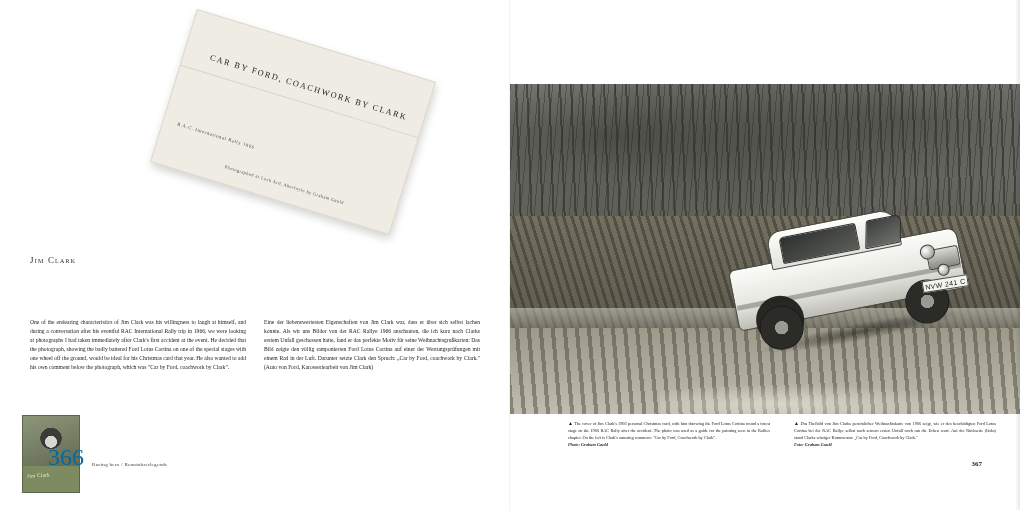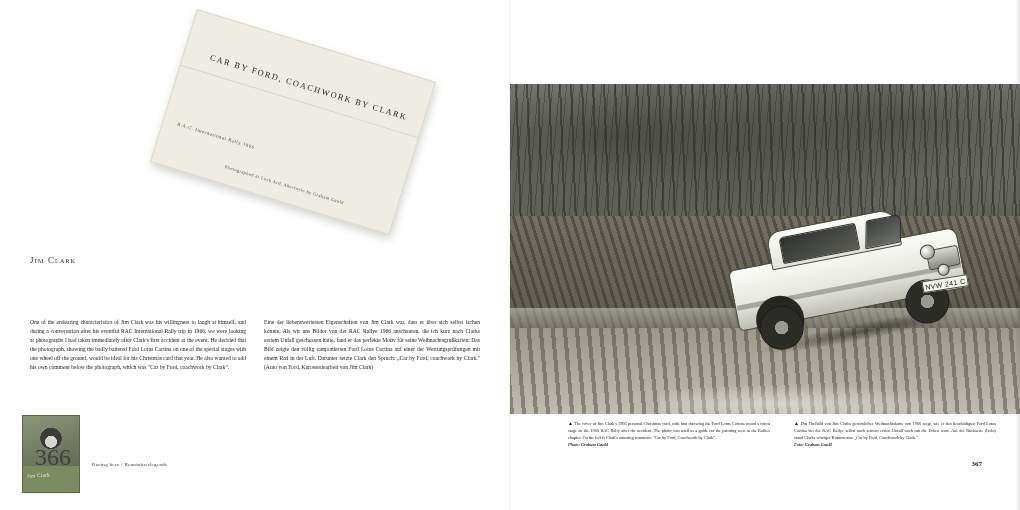--- a/index.html
+++ b/index.html
@@ -147,23 +147,23 @@
   .thumb-title {
     position: absolute;
     left: 4px; bottom: 14px;
     font-size: 5px;
     color: #f2f2e8;
     letter-spacing: 0.4px;
     transform: rotate(-3deg);
   }
   .folio-big {
     position: absolute;
-    left: 35px; top: 444px;
+    left: 48px; top: 444px;
     font-size: 24px;
-    color: #404040;
+    color: #0369a1;
     font-family: "Liberation Serif", serif;
   }
   .footer-left {
     position: absolute;
     left: 92px; top: 462px;
     font-size: 5px;
     color: #333;
     letter-spacing: 0.3px;
   }
 

